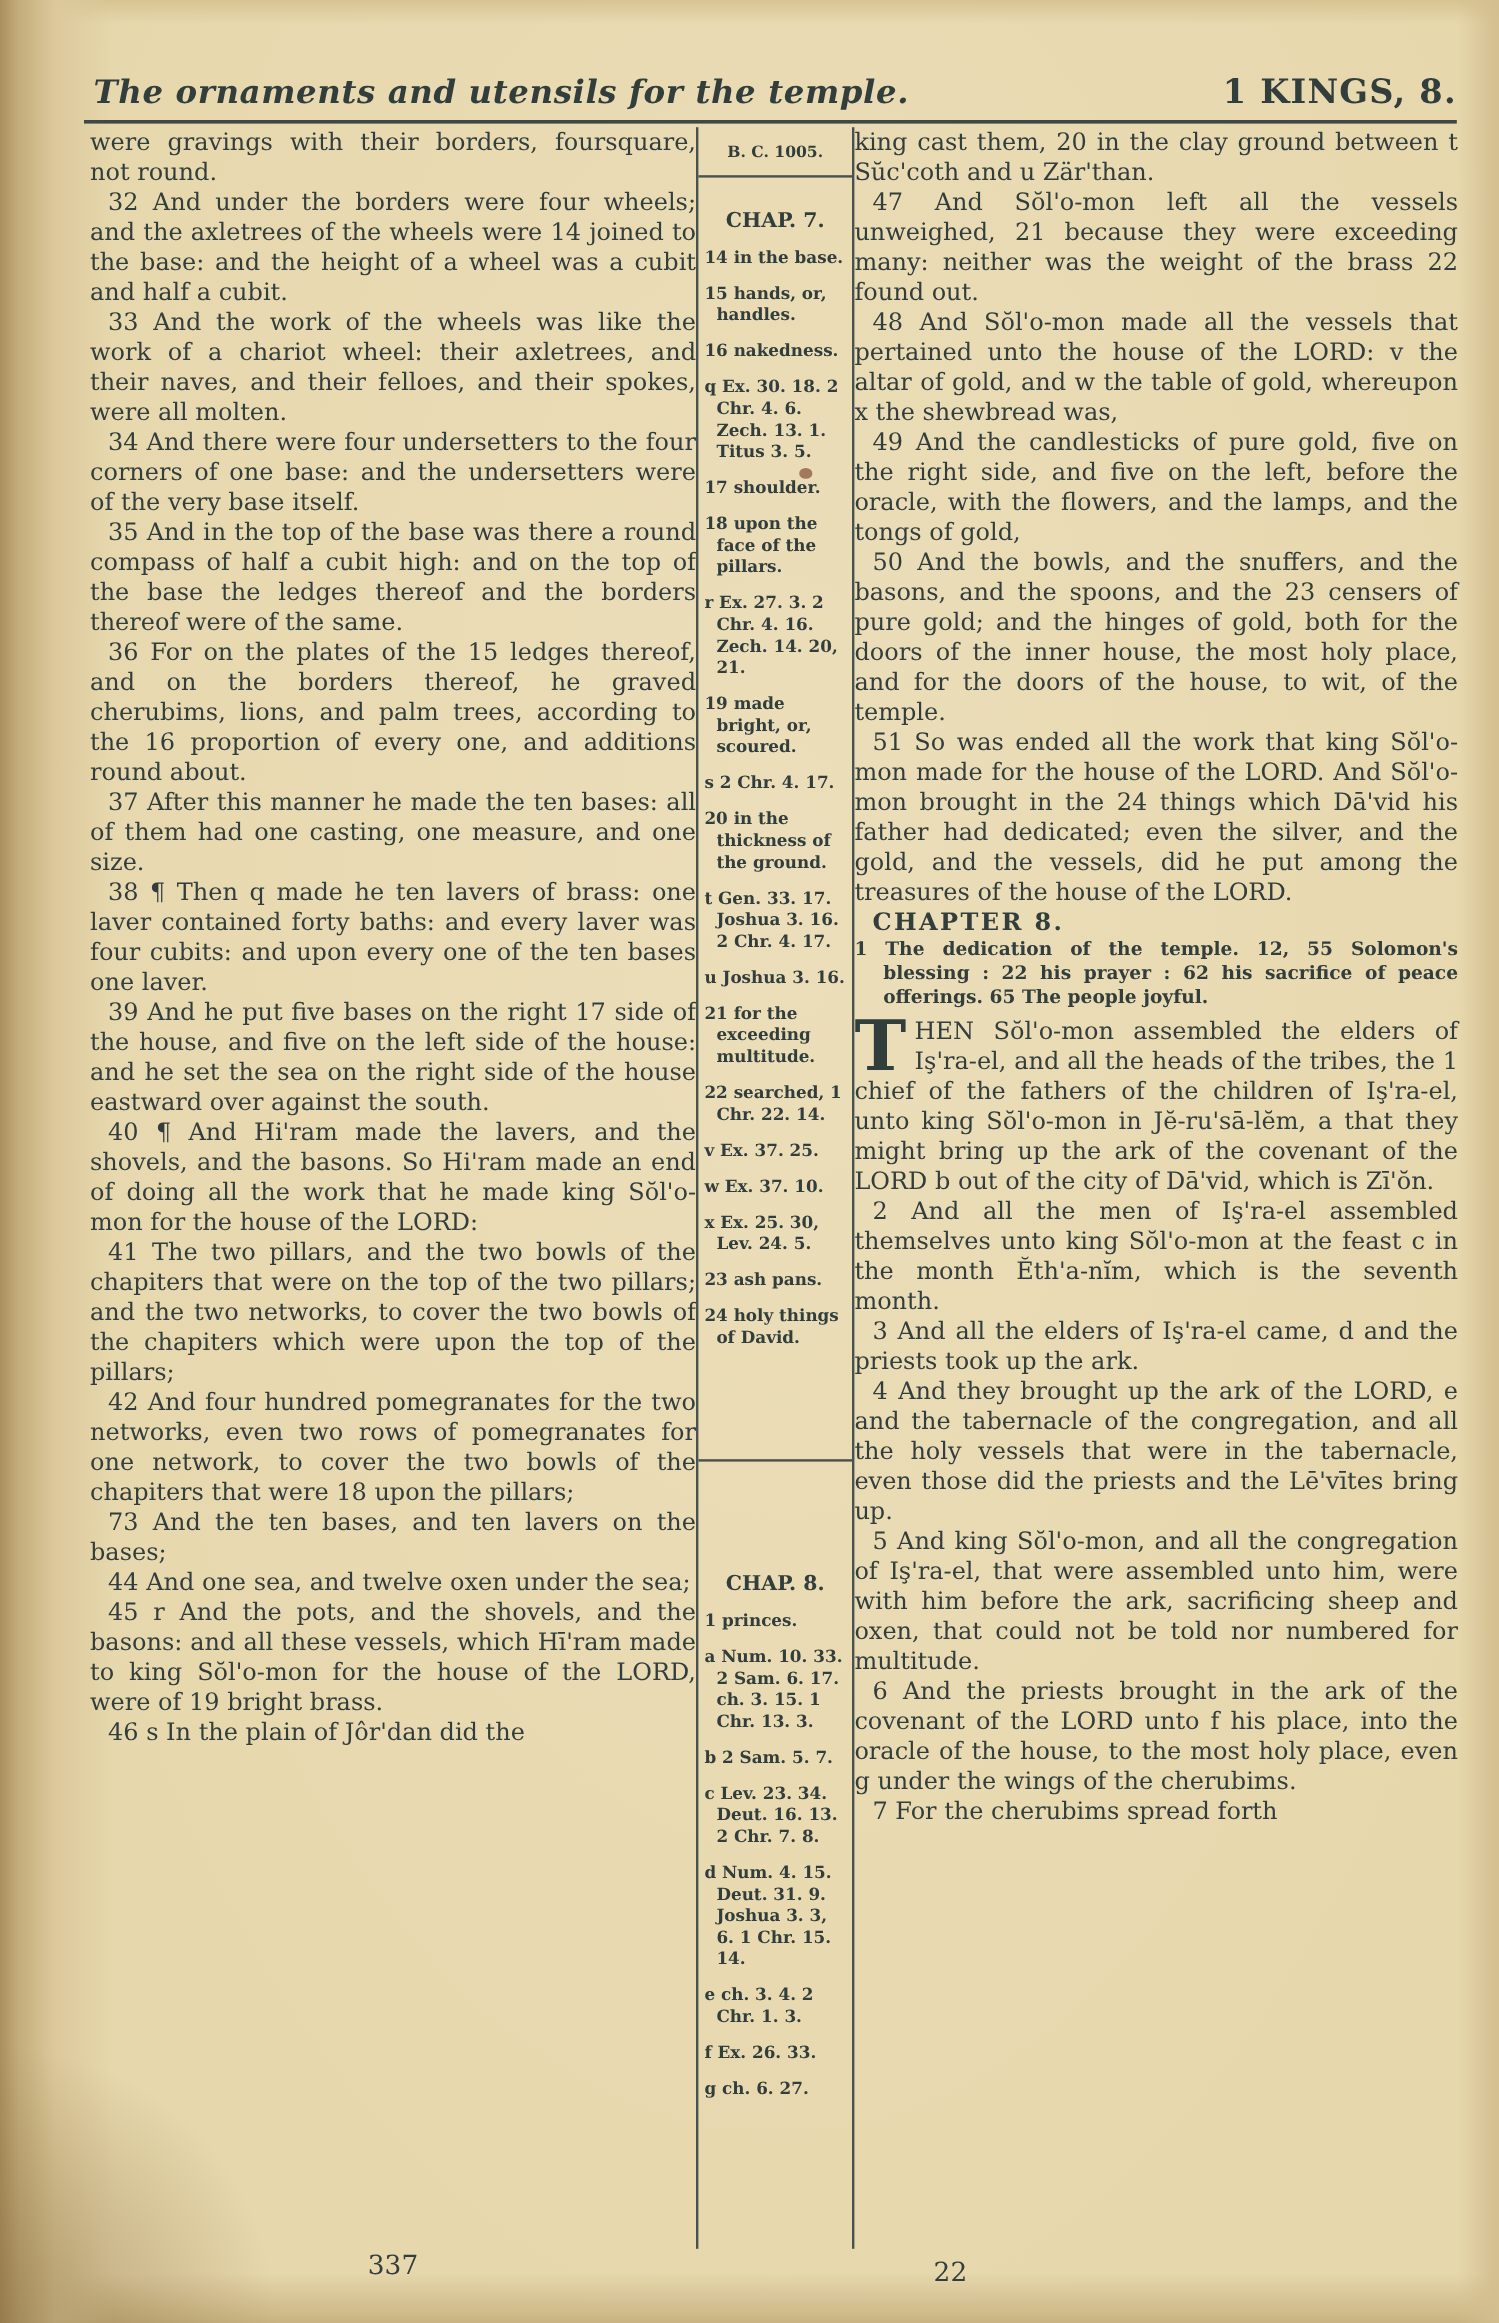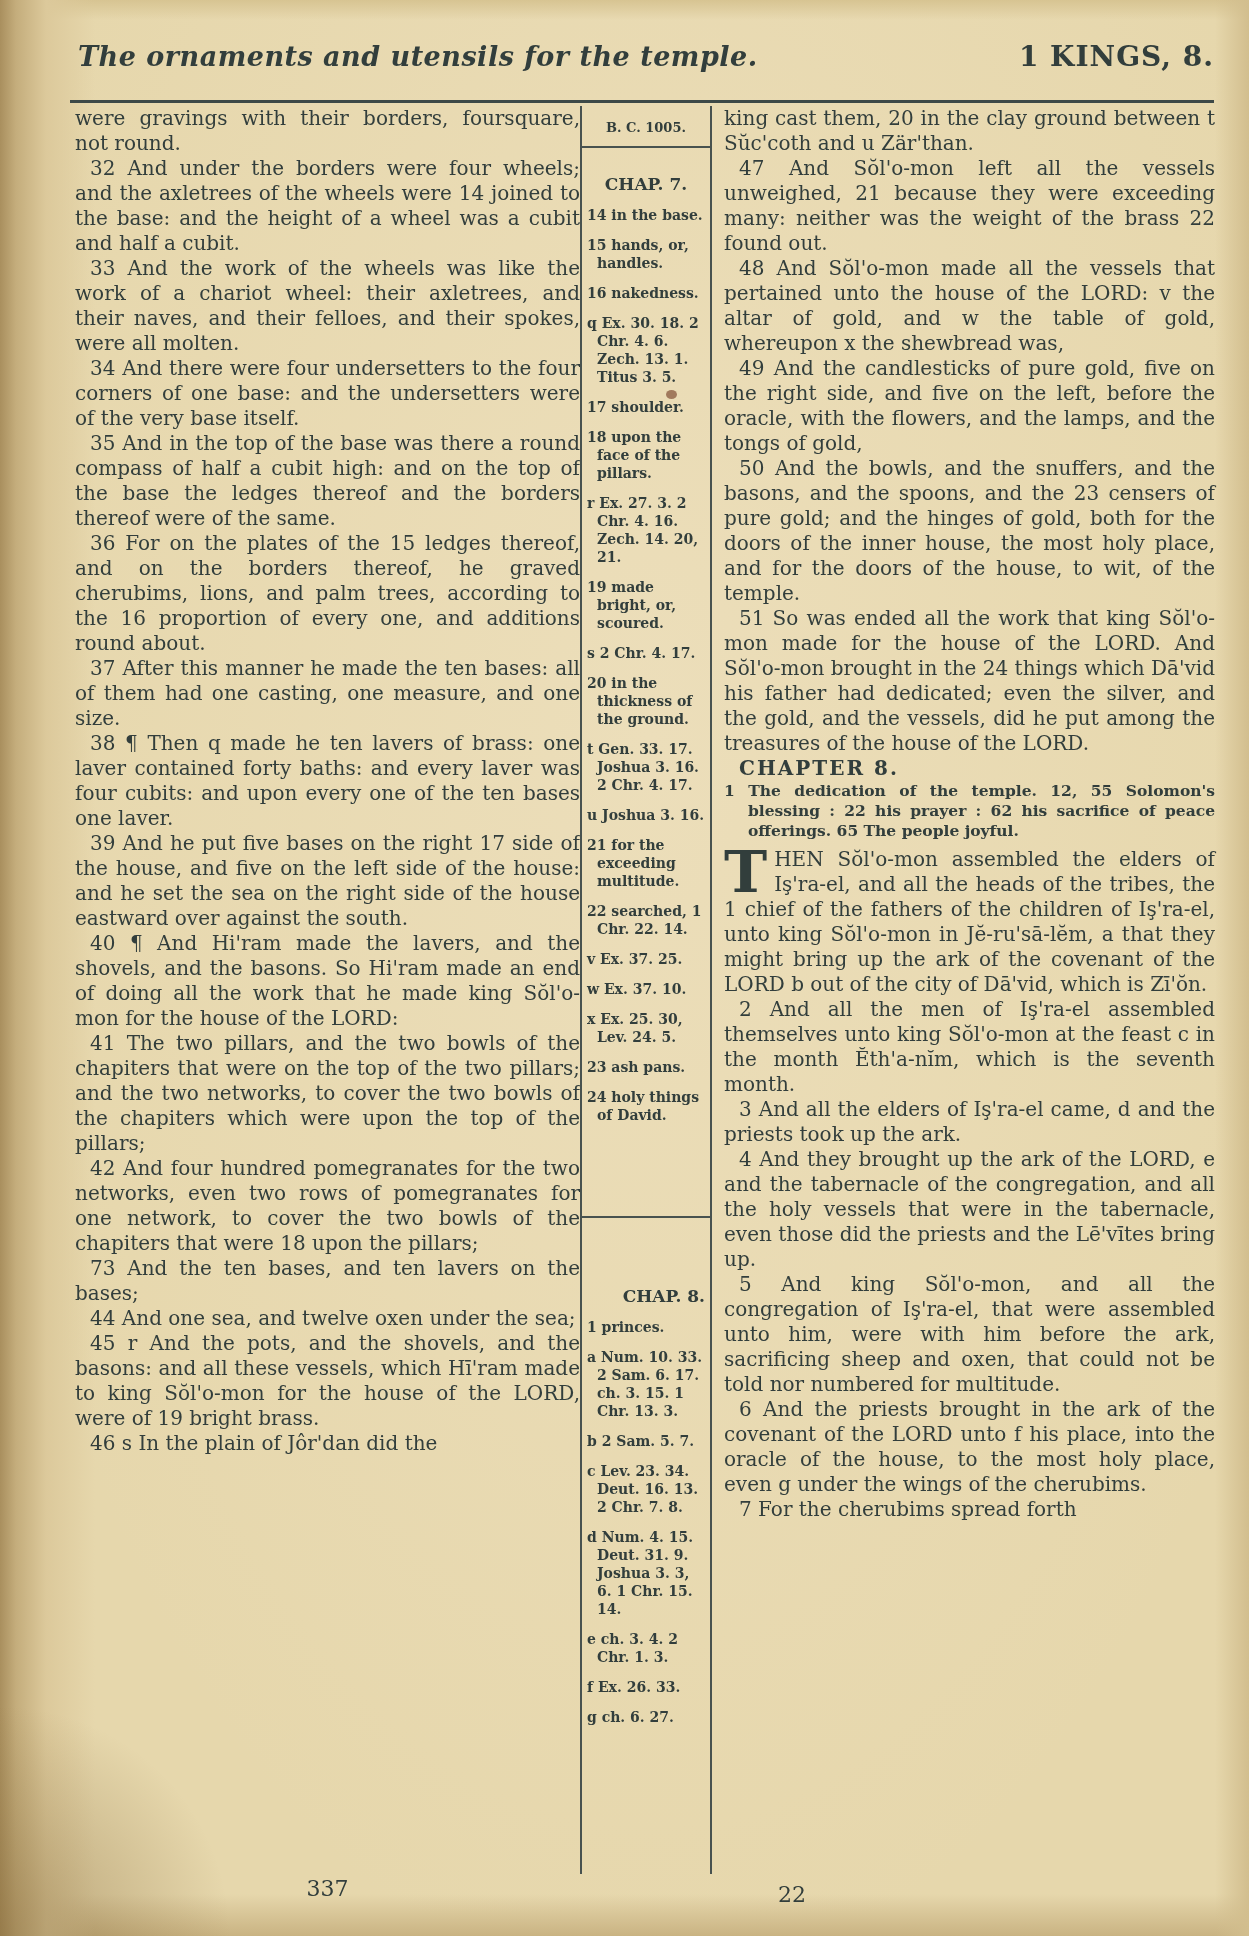--- a/index.html
+++ b/index.html
@@ -10,46 +10,46 @@
     background-color:#e6d7ac;
     background-image:
       radial-gradient(circle at 0% 100%, rgba(132,104,56,.5), rgba(132,104,56,0) 230px),
       linear-gradient(90deg, #a98f5e 0px, #c4ad7c 16px, #dcc99b 46px, rgba(230,215,172,0) 95px),
       linear-gradient(270deg, #d2be8e 0px, rgba(230,215,172,0) 34px),
       linear-gradient(0deg, #c9b382 0px, rgba(230,215,172,0) 42px),
       linear-gradient(180deg, #d7c492 0px, rgba(230,215,172,0) 20px),
       radial-gradient(ellipse at 52% 38%, #ecdeba 0%, rgba(236,222,186,0) 75%);
   }
   .header{
-    position:absolute;top:40px;left:78px;width:1136px;
+    position:absolute;top:60px;left:78px;width:1136px;
     display:flex;justify-content:space-between;align-items:baseline;
   }
   .header .title{font-style:italic;font-weight:bold;font-size:27px;letter-spacing:.5px;}
   .header .book{font-weight:bold;font-size:28px;letter-spacing:1px;}
   .rule-top{position:absolute;top:100px;left:70px;width:1144px;height:3px;background:#3d4947;}
   .cols{position:absolute;top:106px;left:75px;width:1140px;display:flex;align-items:stretch;}
   .col-left{width:505px;min-height:1768px;}
   .col-margin{
     width:132px;min-height:1768px;box-sizing:border-box;
     border-left:2px solid #48524f;border-right:2px solid #48524f;
     padding:0 5px;
   }
-  .col-right{flex:1;min-height:1768px;box-sizing:border-box;margin-left:12px;}
+  .col-right{flex:1;min-height:1768px;box-sizing:border-box;}
 
   p.verse{margin:0;text-indent:15px;text-align:justify;font-size:20px;line-height:25px;}
   p.verse.cont{text-indent:0;}
   .smallnote{font-size:14px;line-height:18px;font-weight:bold;margin:12px 0 0;
     text-indent:-10px;padding-left:10px;}
   .bc{
     text-align:center;font-weight:bold;font-size:13px;
     padding:14px 0 11px;border-bottom:2px solid #48524f;margin:0 -5px;
   }
   .chap-head{text-align:center;font-weight:bold;font-size:17px;margin:26px 0 0;}
   .sect-rule{height:2px;background:#48524f;margin:92px -5px 0;}
-  .chap-head.second{margin-top:68px;text-align:right;}
+  .chap-head.second{margin-top:92px;}
   .chapter-heading{
     text-align:center;font-weight:bold;font-size:25px;letter-spacing:2px;
     margin:8px 0 4px;text-indent:0;
   }
   .summary{
     font-weight:bold;font-size:15.5px;line-height:20px;
     margin:0 0 6px;padding-left:24px;text-indent:-24px;text-align:justify;
   }
   .dropcap{
     float:left;font-size:58px;line-height:44px;font-weight:bold;

